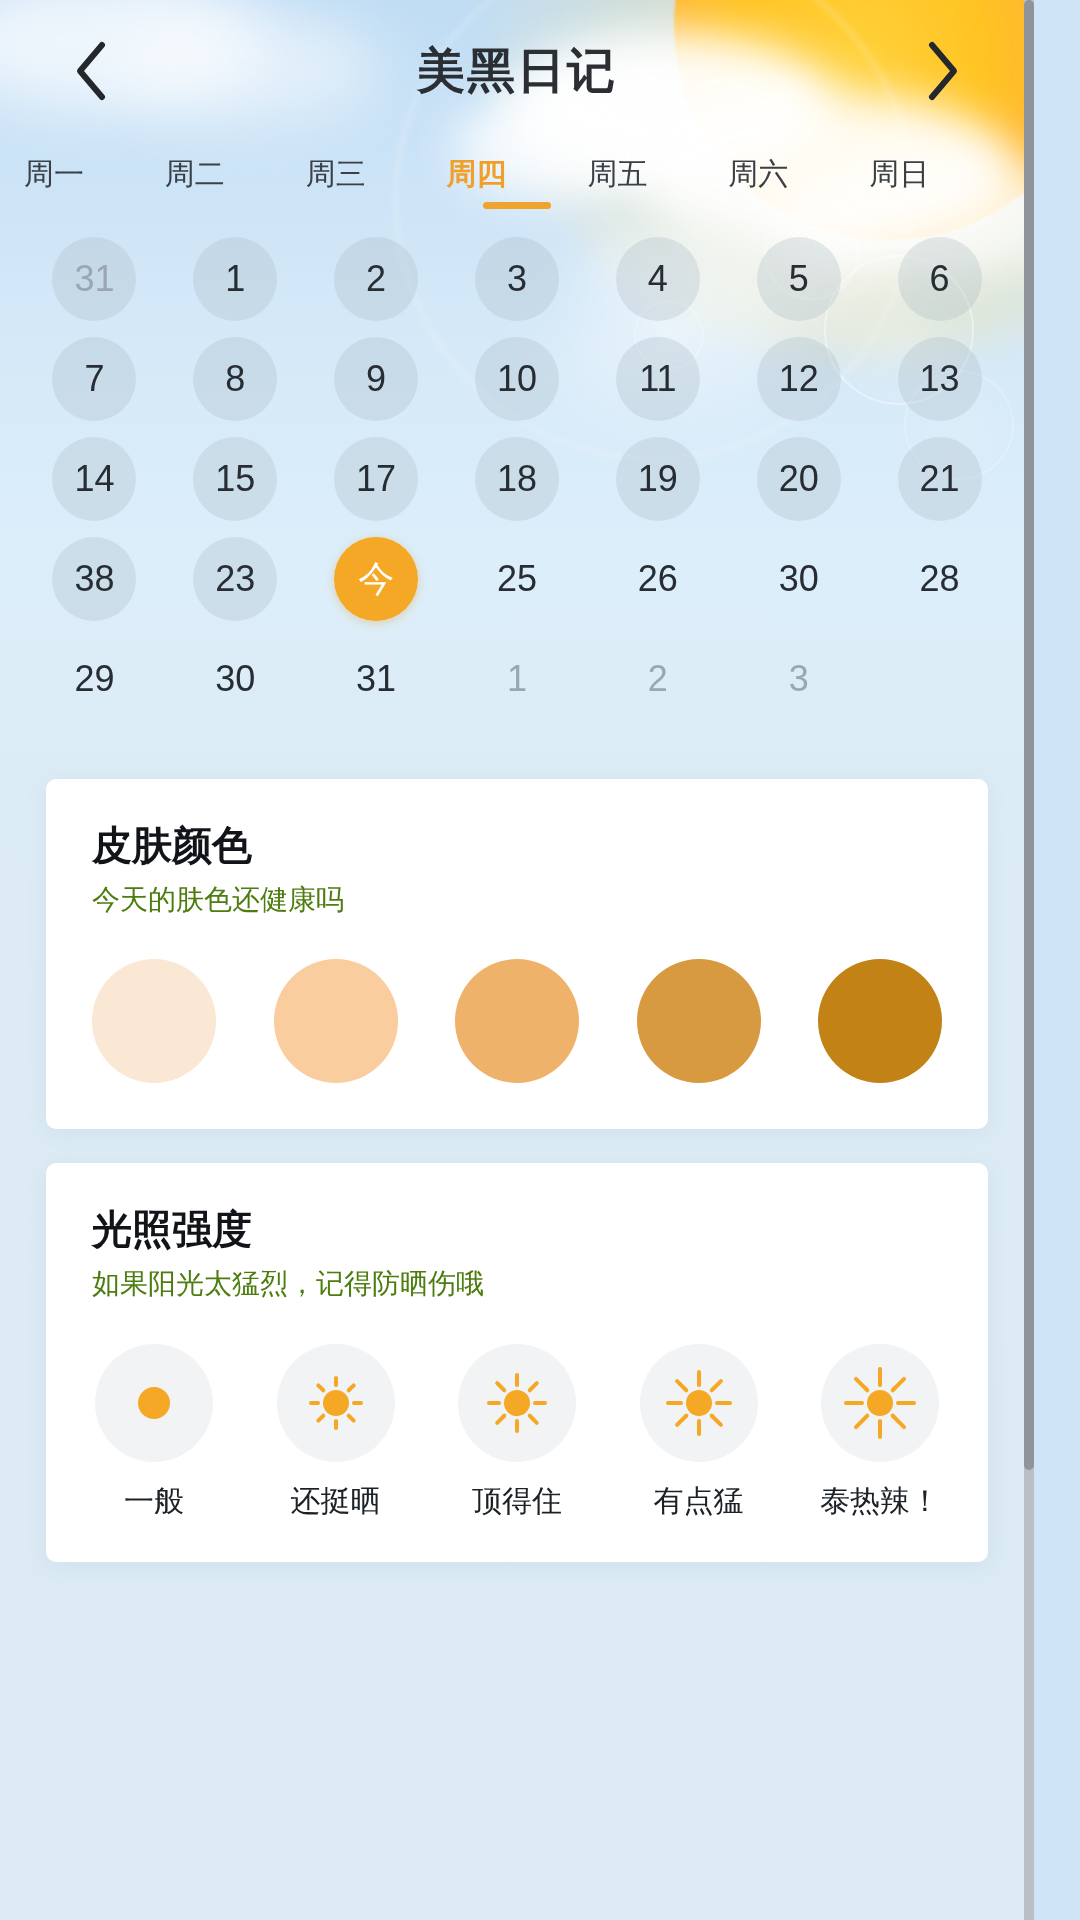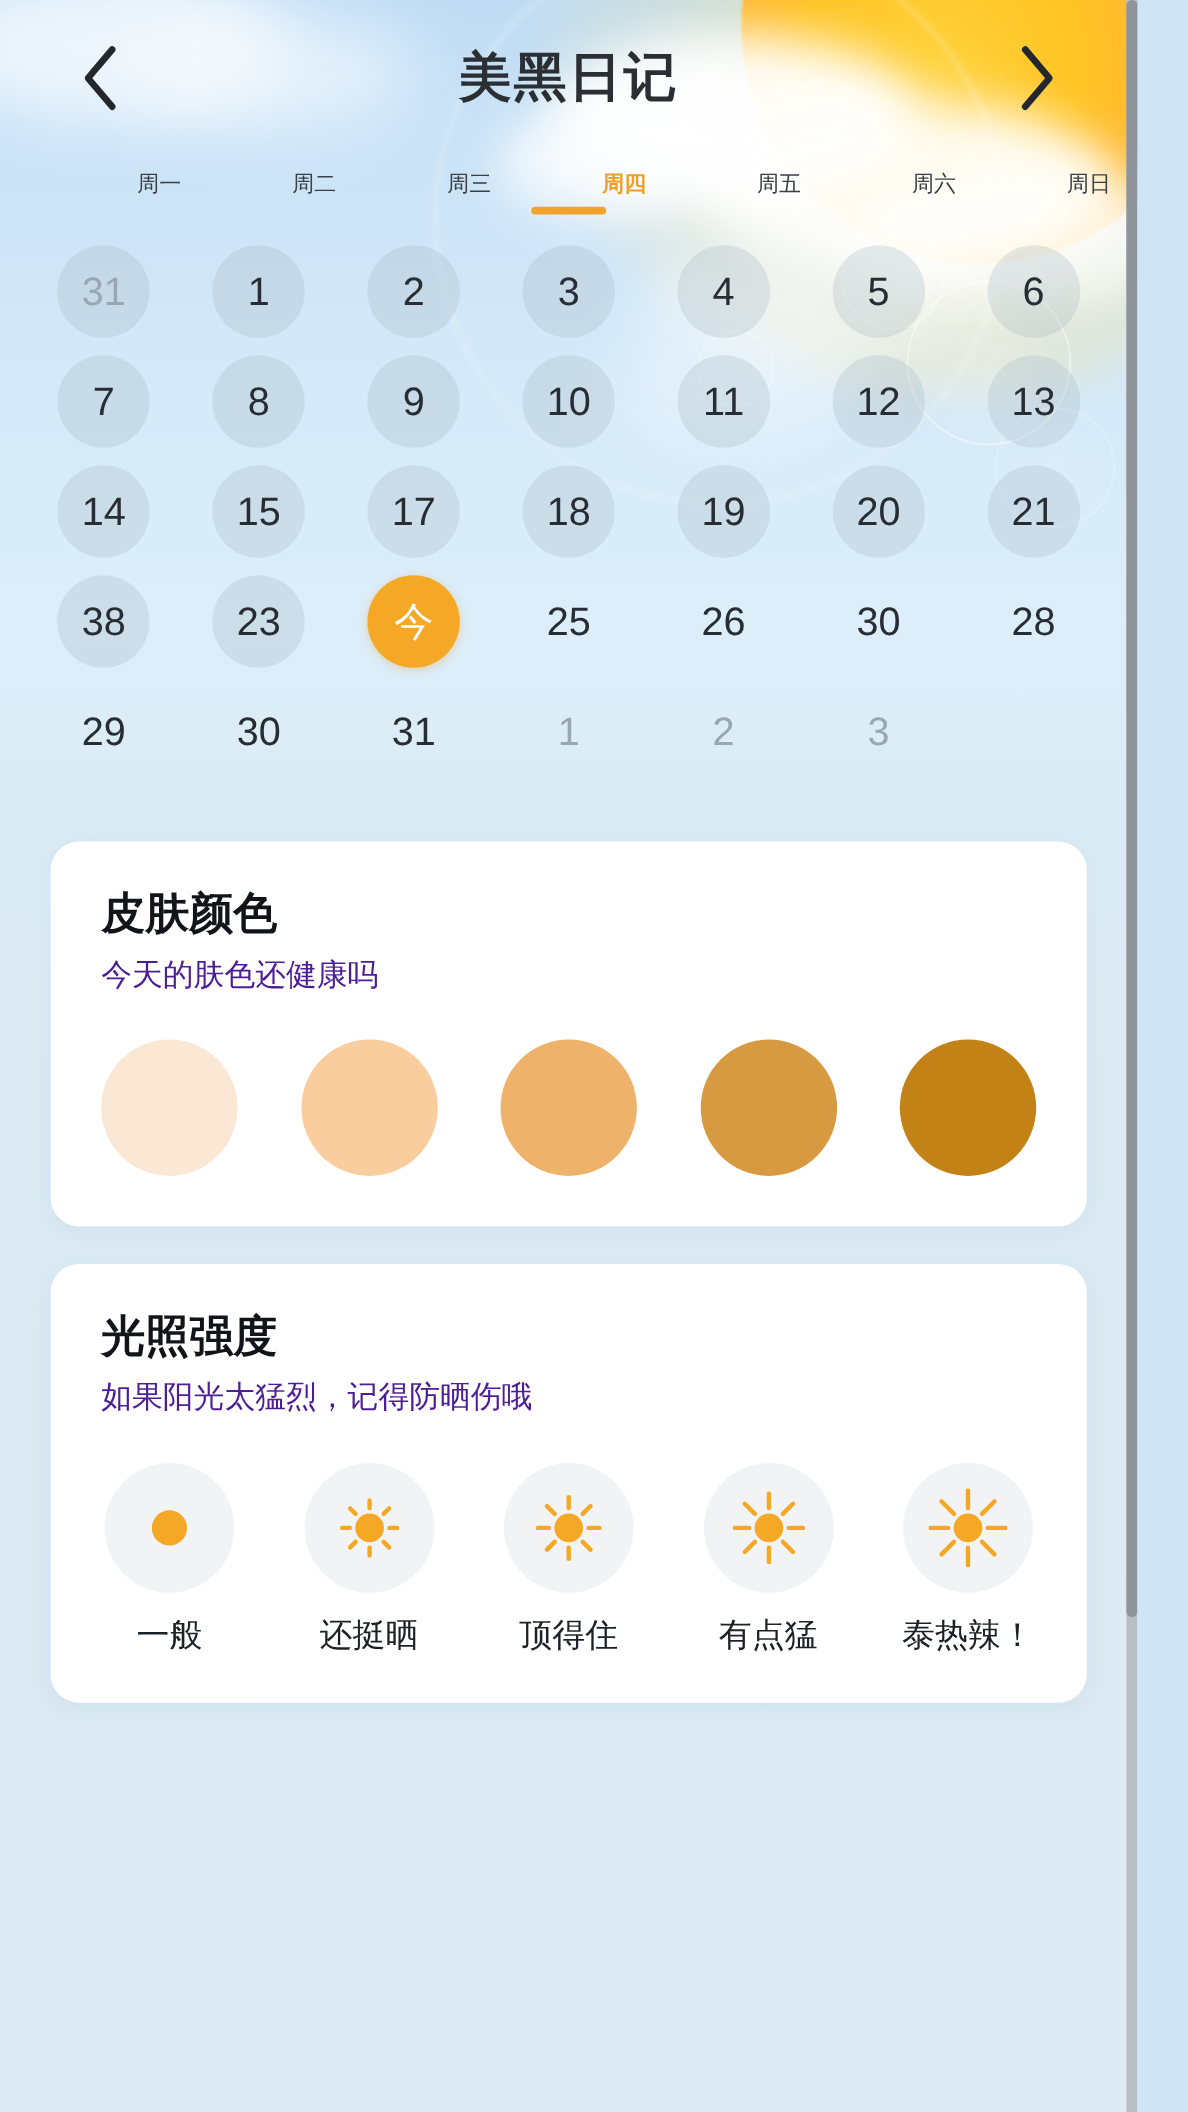--- a/index.html
+++ b/index.html
@@ -112,22 +112,22 @@
 
   
   .weekdays {
     position: relative;
     display: grid;
     grid-template-columns: repeat(7, 1fr);
     padding: 0 24px;
     margin-top: 12px;
   }
   .weekday {
-    text-align: right;
-    font-size: 20px;
+    text-align: left;
+    font-size: 30px;
     color: #3a4046;
     padding-bottom: 10px;
     position: relative;
     cursor: pointer;
   }
   .weekday.active { color: #f0a02a; font-weight: 600; }
   .weekday.active::after {
     content: "";
     position: absolute;
     left: 50%; transform: translateX(-50%);
@@ -167,36 +167,36 @@
     font-size: 36px;
     font-weight: 500;
     box-shadow: 0 2px 8px rgba(232,152,20,0.35);
   }
 
   
   .card {
     position: relative;
     margin: 0 46px;
     background: #ffffff;
-    border-radius: 26px;
+    border-radius: 10px;
     padding: 44px 46px 46px 46px;
     box-shadow: 0 4px 20px rgba(120,150,175,0.10);
   }
   .card + .card { margin-top: 34px; }
   #skin-card { margin-top: 58px; }
   .card-title {
     font-size: 40px;
     font-weight: 700;
     color: #111418;
     line-height: 1.1;
   }
   .card-sub {
     margin-top: 16px;
     font-size: 28px;
-    color: #4c1d95;
+    color: #4d7c0f;
     line-height: 1.2;
   }
 
   
   .swatch-row {
     margin-top: 42px;
     display: flex;
     justify-content: space-between;
     align-items: center;
   }

